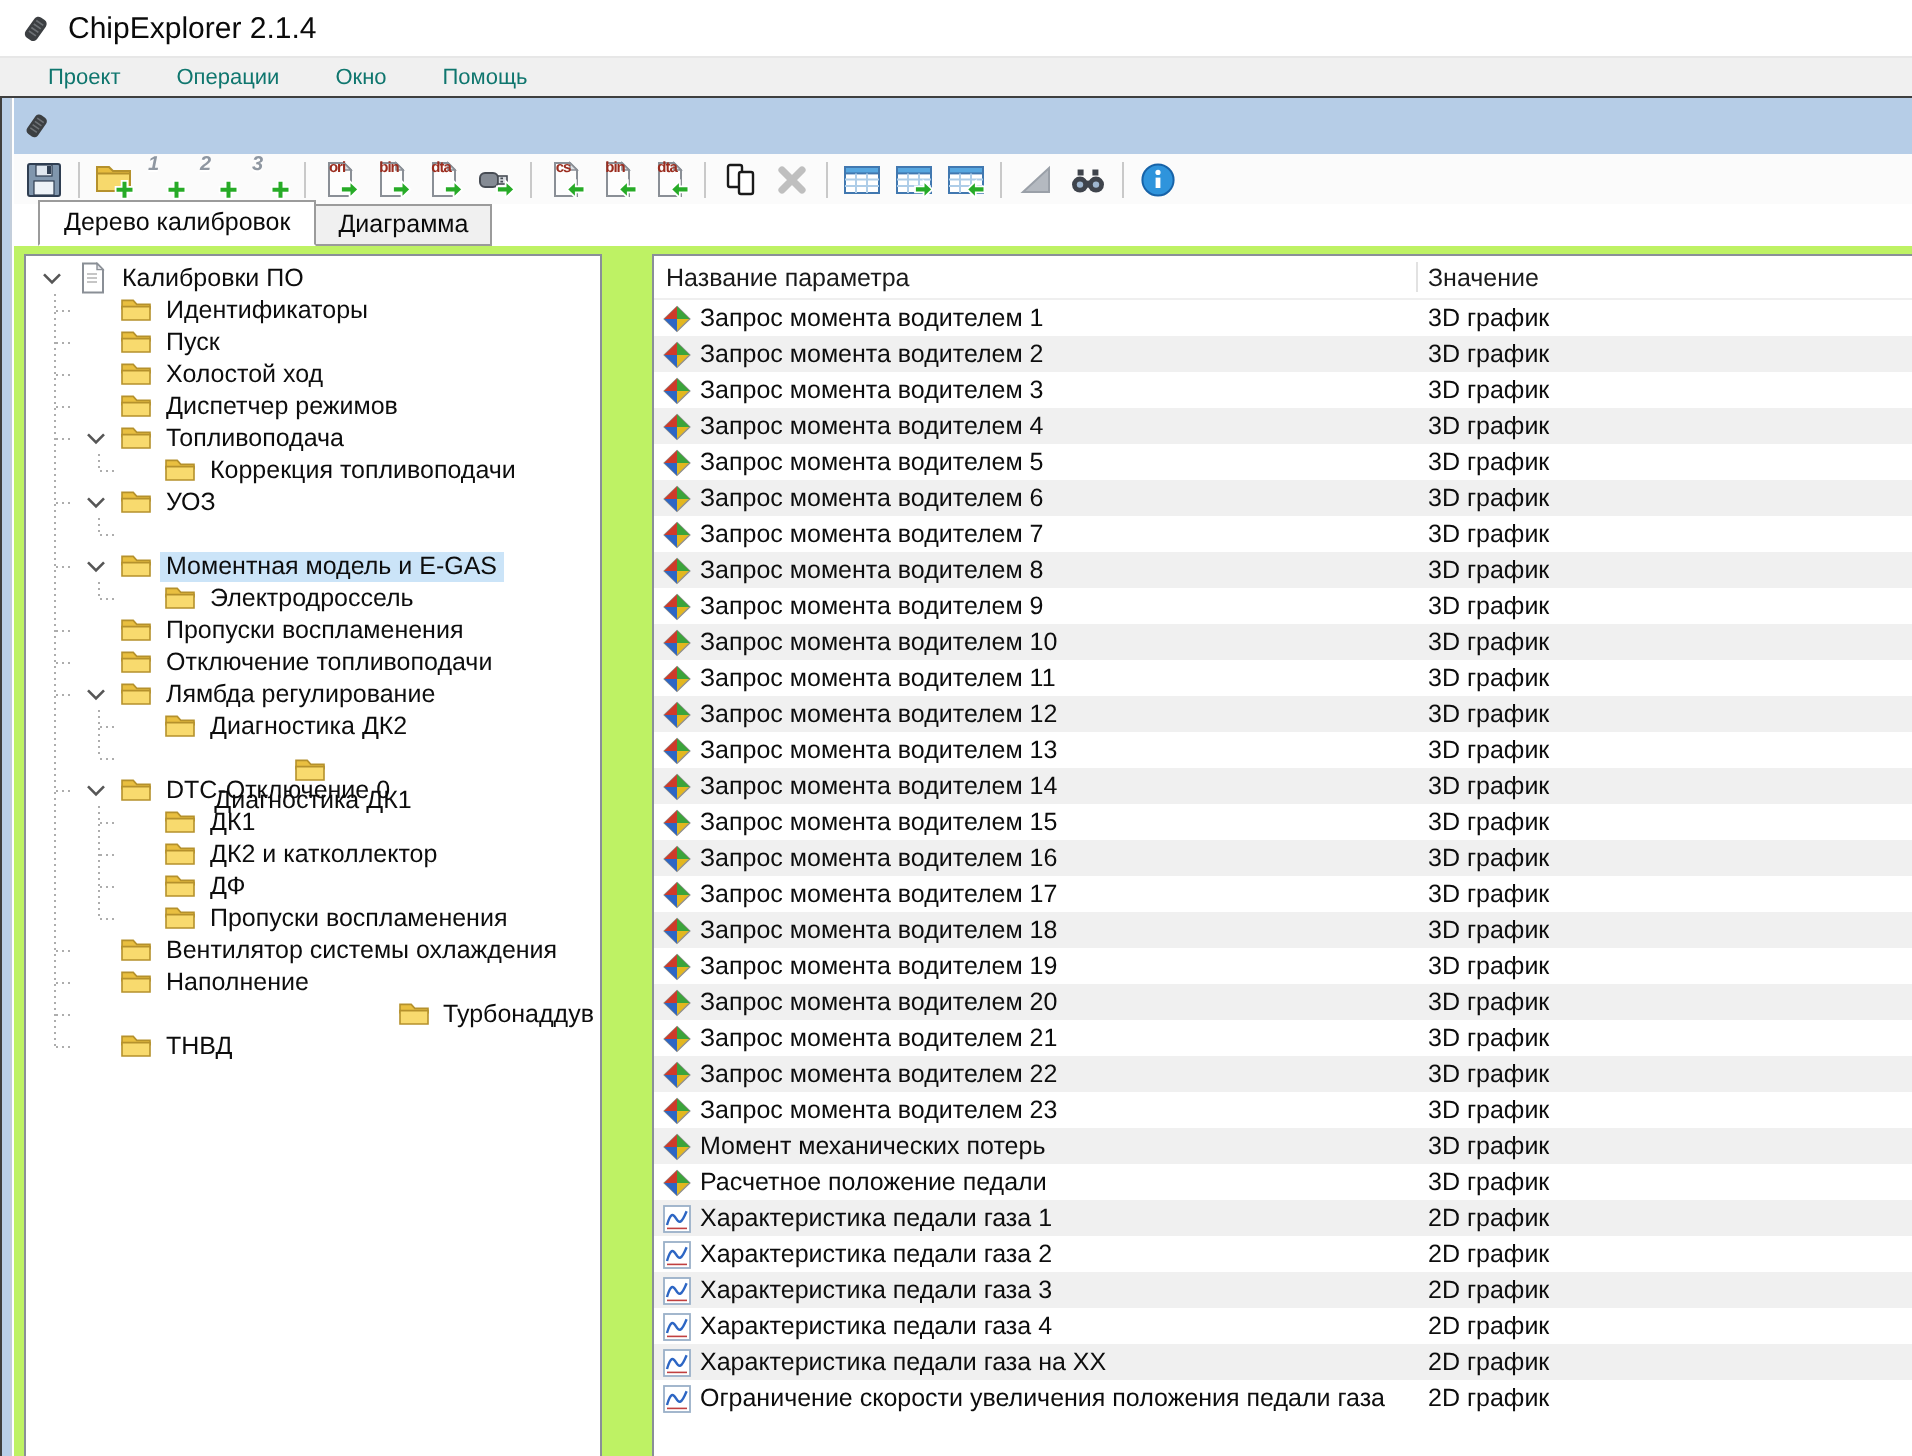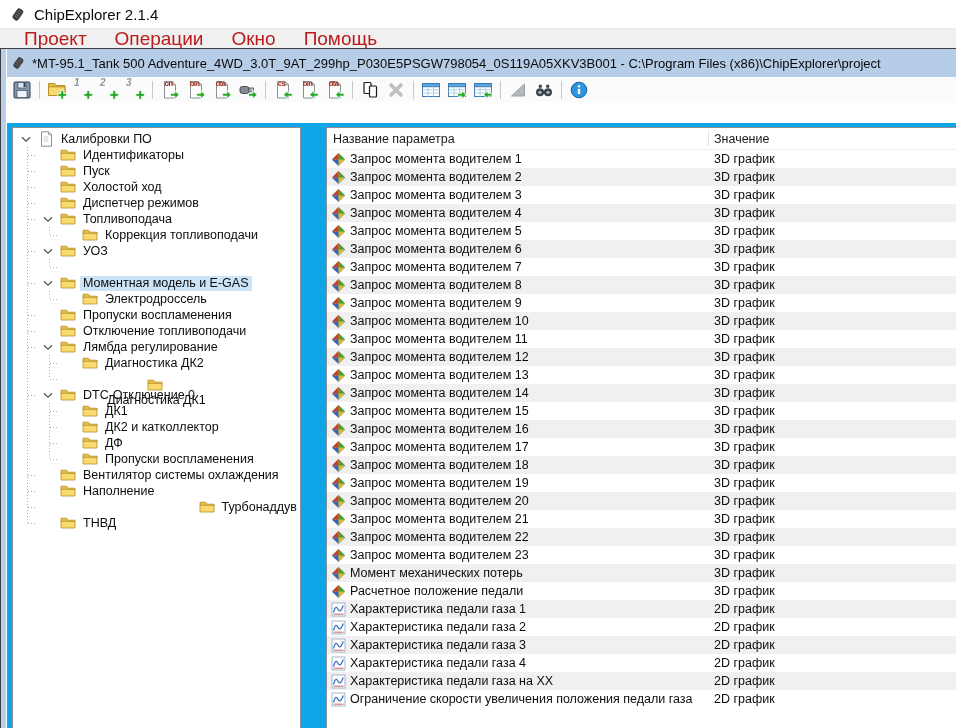--- a/index.html
+++ b/index.html
@@ -8,41 +8,41 @@
     width:956px; height:728px; overflow:hidden; position:relative;
     font-family:"Liberation Sans", sans-serif; background:#fff; color:#111;
     -webkit-font-smoothing:antialiased;
   }
   
   .titlebar { height:28px; display:flex; align-items:center; padding-left:10px; background:#fff; }
   .titlebar .title { font-size:15px; color:#0a0a0a; margin-left:9px; }
   .app-icon { display:flex; }
   
   .menubar { height:20px; background:#f0f0f0; border-top:1px solid #e7e7e7; display:flex; align-items:center; padding-left:10px; }
-  .menu-item { font-size:19px; padding:0 14px; color:#b91c1c; cursor:default; }
+  .menu-item { font-size:11px; padding:0 14px; color:#0f766e; cursor:default; }
   
   .mdi { position:absolute; top:48px; left:0; right:0; bottom:0; border-top:1px solid #3f3f3f; border-left:1px solid #3f3f3f; background:#fff; }
   .frame-strip { position:absolute; left:0; top:0; bottom:0; width:5px; background:#b9cfe8; border-right:1px solid #c3cedb; }
   .child { position:absolute; left:6px; top:0; right:0; bottom:0; }
   .child-titlebar { height:28px; background:#b6cde7; display:flex; align-items:center; padding-left:4px; white-space:nowrap; overflow:hidden; }
   .child-title { font-size:13px; color:#0a0a0a; margin-left:7px; white-space:nowrap; }
   
   .toolbar { height:25px; display:flex; align-items:center; padding-left:2px; background:#fbfbfb; }
   .tbtn { width:24px; height:23px; display:flex; align-items:center; justify-content:center; position:relative; margin:0 1px; border:1px solid transparent; border-radius:2px; }
   .tsep { width:1px; height:18px; background:#c9c9c9; margin:0 4px; }
   .badge { position:absolute; pointer-events:none; font-weight:bold; line-height:1; }
   .badge-file { top:1px; left:0; right:3px; text-align:center; font-size:7.5px; letter-spacing:-0.5px; color:#9b2d1f; }
   .badge-num  { top:-1px; left:2px; font-size:10px; font-style:italic; color:#8f97a1; text-shadow:0 1px 0 #fff; }
   
   .tabbar { height:21px; display:flex; align-items:flex-end; padding-left:12px; background:#fff; }
   .tab { font-size:12.5px; color:#0a0a0a; background:#f0f0f0; border:1px solid #9b9b9b; padding:2px 11px 3px; cursor:default; }
   .tab.active { background:#fff; border-bottom:1px solid #fff; padding:3px 12px 4px; position:relative; z-index:2; }
   .tab + .tab { margin-left:-1px; }
   
-  .content { position:absolute; top:74px; left:0; right:0; bottom:0; background:#0ea5e9; }
+  .content { position:absolute; top:74px; left:0; right:0; bottom:0; background:#bef264; }
   .tree-panel { position:absolute; left:5px; top:4px; width:289px; bottom:-2px; border:1px solid #8a8f98; background:#fff; overflow:hidden; }
   .tree-inner { position:relative; width:100%; height:100%; }
   .tree-row { position:absolute; left:0; right:0; height:16px; display:flex; align-items:center; font-size:12.5px; cursor:default; }
   .chev { width:17px; height:16px; display:flex; align-items:center; }
   .ticon { width:16px; height:16px; margin-right:4px; display:flex; align-items:center; justify-content:center; }
   .tlabel { padding:0 3px; line-height:15px; white-space:nowrap; color:#0d0d0d; }
   .tlabel.sel { background:#cbe4f8; }
   .vguide { position:absolute; width:1px; background-image:repeating-linear-gradient(to bottom,#adadad 0 1px,transparent 1px 3px); }
   .hguide { position:absolute; height:1px; background-image:repeating-linear-gradient(to right,#adadad 0 1px,transparent 1px 3px); }
   .list-panel { position:absolute; left:319px; top:4px; width:637px; bottom:-2px; border:1px solid #8a8f98; border-right:none; background:#fff; overflow:hidden; }
@@ -83,21 +83,20 @@
   <div class="child">
     <div class="child-titlebar">
       <span class="app-icon">
         <svg width="14" height="14" viewBox="0 0 14 14">
             <g transform="rotate(35 7 7)">
               <rect x="4" y="1" width="6.5" height="11.5" rx="2.2" fill="#3c3f42"></rect>
               <path d="M5.2 3.4h4M5.2 5.4h4M5.2 7.4h4M5.2 9.4h4" stroke="#6d7175" stroke-width="0.8"></path>
             </g>
           </svg>
       </span>
-      <span class="child-title">*MT-95.1_Tank 500 Adventure_4WD_3.0T_9AT_299hp_P030E5PSGW798054_0S119A05XKV3B001 - C:\Program Files (x86)\ChipExplorer\project</span>
     </div>
 
     <div class="toolbar" id="toolbar">
         <div class="tbtn">
           <svg width="20" height="20" viewBox="0 0 20 20">
             <rect x="2" y="2" width="16" height="16" rx="1" fill="#8096ad" stroke="#2f3e52"></rect>
             <rect x="6" y="2.5" width="8" height="5.5" fill="#dfe7f0" stroke="#2f3e52" stroke-width="0.6"></rect>
             <rect x="11.5" y="3" width="2" height="4" fill="#2f3e52"></rect>
             <rect x="5" y="10.5" width="10" height="7" fill="#eef3f8" stroke="#2f3e52" stroke-width="0.6"></rect>
           </svg>
@@ -241,20 +240,24 @@
         <div class="tsep"></div>
         <div class="tbtn">
           <svg width="20" height="20" viewBox="0 0 20 20">
             <circle cx="10" cy="10" r="7.8" fill="#2f94dc" stroke="#1763a8"></circle>
             <circle cx="10" cy="6.2" r="1.3" fill="#fff"></circle>
             <path d="M8.8 8.8h2.4v5.2H8.8z" fill="#fff"></path>
           </svg>
         </div>
       </div>
 
+    <div class="tabbar">
+      <div class="tab active">Дерево калибровок</div>
+      <div class="tab">Диаграмма</div>
+    </div>
 
     <div class="content">
       <div class="tree-panel">
         <div class="tree-inner" id="tree">
             <div class="tree-row" style="top: 3px;">
               <span style="width: 8px; flex: 0 0 auto;"></span>
               <span class="chev">
                 <svg width="10" height="7" viewBox="0 0 10 7">
                   <path d="M1 1.2l4 4 4-4" fill="none" stroke="#565656" stroke-width="1.3"></path>
                 </svg>

